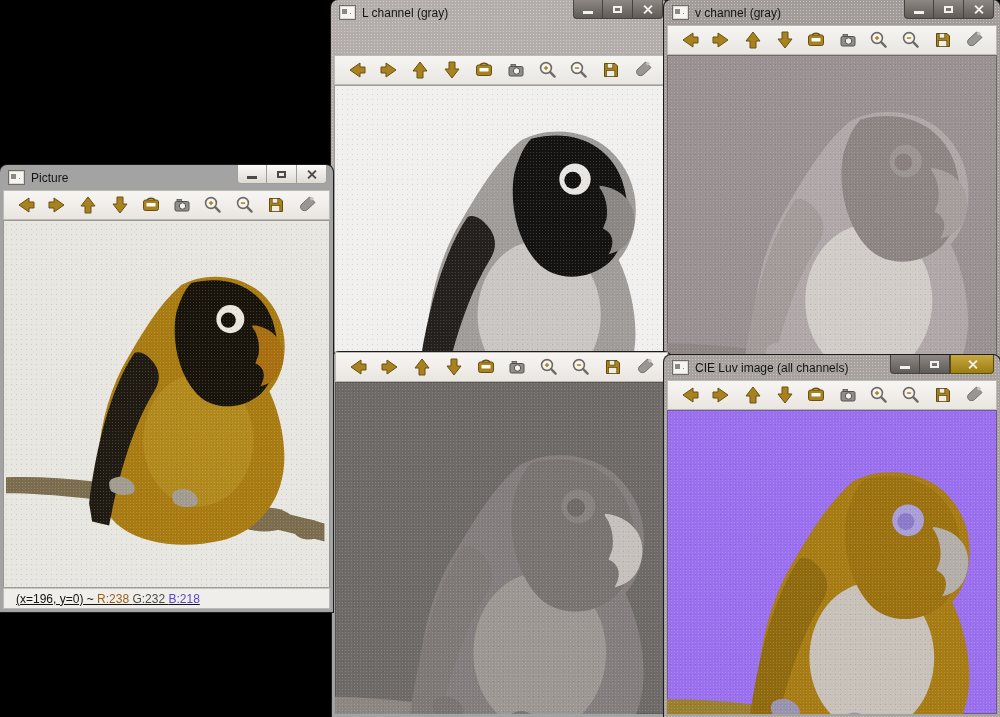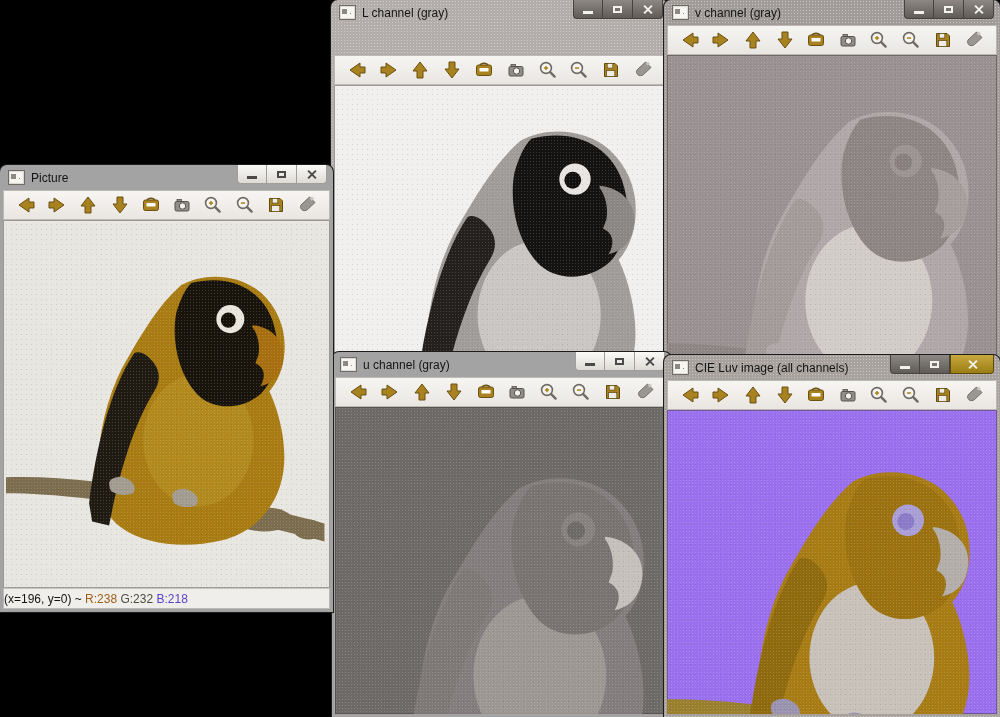--- a/index.html
+++ b/index.html
@@ -100,21 +100,21 @@
   
   #win-picture .bird{left:1%;top:4%;width:98%;height:95%;}
   #win-l .bird{left:-3%;top:0;width:108%;height:104%;}
   #win-v .bird{left:-6%;top:3%;width:112%;height:108%;opacity:.85;}
   #win-u .bird{left:-8%;top:7%;width:116%;height:114%;opacity:.9;}
   #win-luv .bird{left:-4%;top:5%;width:110%;height:110%;}
   
   .statusbar{
     flex:0 0 21px;height:21px;display:flex;align-items:center;
     background:#f0eeea;border:1px solid #bdb9b4;border-top:1px solid #c8c4bf;
-    box-sizing:border-box;padding:0 0;font-size:12px;color:#141414;white-space:pre;
+    box-sizing:border-box;padding:0 12px;font-size:12px;color:#141414;white-space:pre;text-decoration:underline;
   }
   .statusbar .sr{color:var(--r);} .statusbar .sg{color:var(--g);text-align:center;} .statusbar .sb{color:var(--b);text-align:right;}
   
   #win-l      {left:331px;top:0;   width:338px;height:358px;z-index:1;gap:30px;}
   #win-v      {left:664px;top:0;   width:336px;height:367px;z-index:1;}
   #win-u      {left:332px;top:352px;width:339px;height:365px;z-index:2;}
   #win-luv    {left:664px;top:355px;width:336px;height:362px;z-index:3;}
   #win-picture{left:0;    top:165px;width:333px;height:447px;z-index:4;}
   .hidden-defs{position:absolute;width:0;height:0;overflow:hidden;}
 </style>
@@ -330,35 +330,20 @@
     </div>
     <div class="content noise" style="--bg: #9a9192; --body: #b3abac; --breast: #dcd7d3; --head: #8b8381; --wing: #a59d9b; --beak: #a8a19f; --eyering: #9d9593; --pupil: #857d7b; --branch: #8d8583; --feet: #b3abac;">
       <svg class="bird">
           <use href="#bird"></use>
         </svg>
     </div>
   </div>
 </div>
 
 <div class="window chrome-light" id="win-u">
-  <div class="titlebar">
-    <span class="winicon"></span>
-    <span class="title">u channel (gray)</span>
-    <div class="caps caps-light">
-      <span class="cap">
-          <i class="g-min glyph-dark"></i>
-        </span>
-      <span class="cap">
-          <i class="g-max glyph-dark"></i>
-        </span>
-      <span class="cap">
-          <i class="g-x glyph-dark"></i>
-        </span>
-    </div>
-  </div>
   <div class="winbody">
     <div class="toolbar">
       <span class="tool">
           <svg>
             <use href="#i-al"></use>
           </svg>
         </span>
       <span class="tool">
           <svg>
             <use href="#i-ar"></use>

